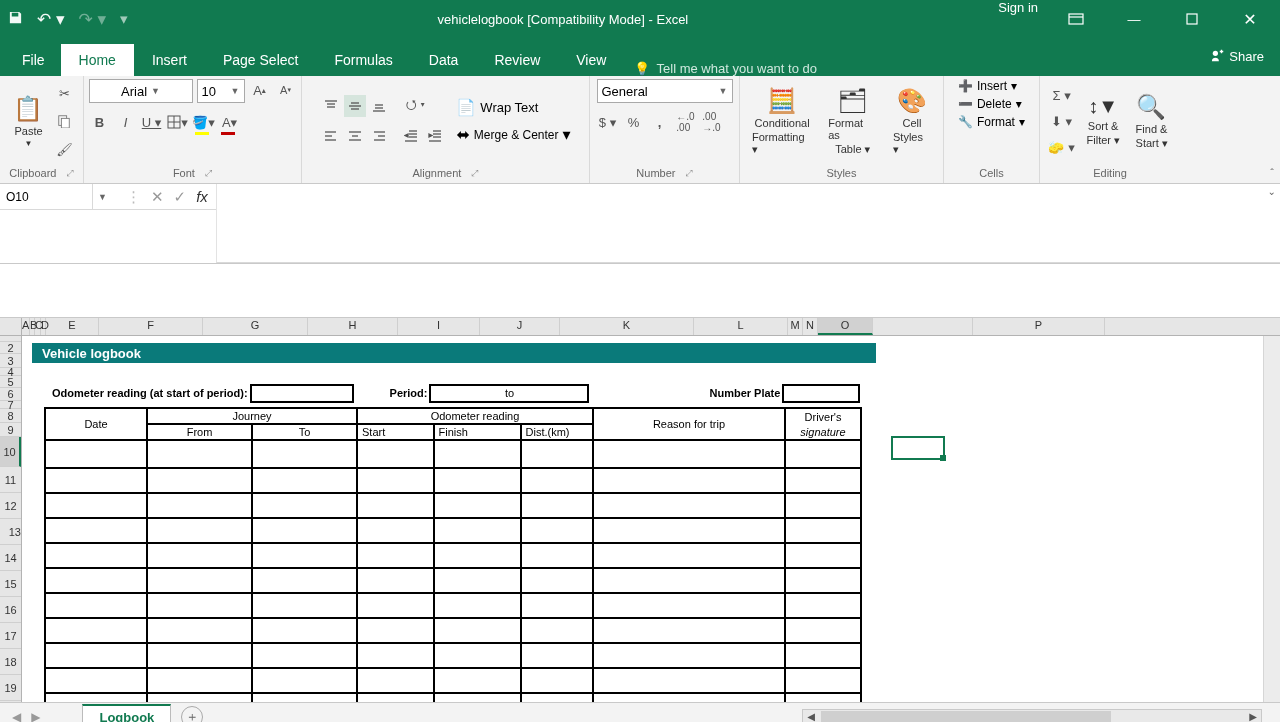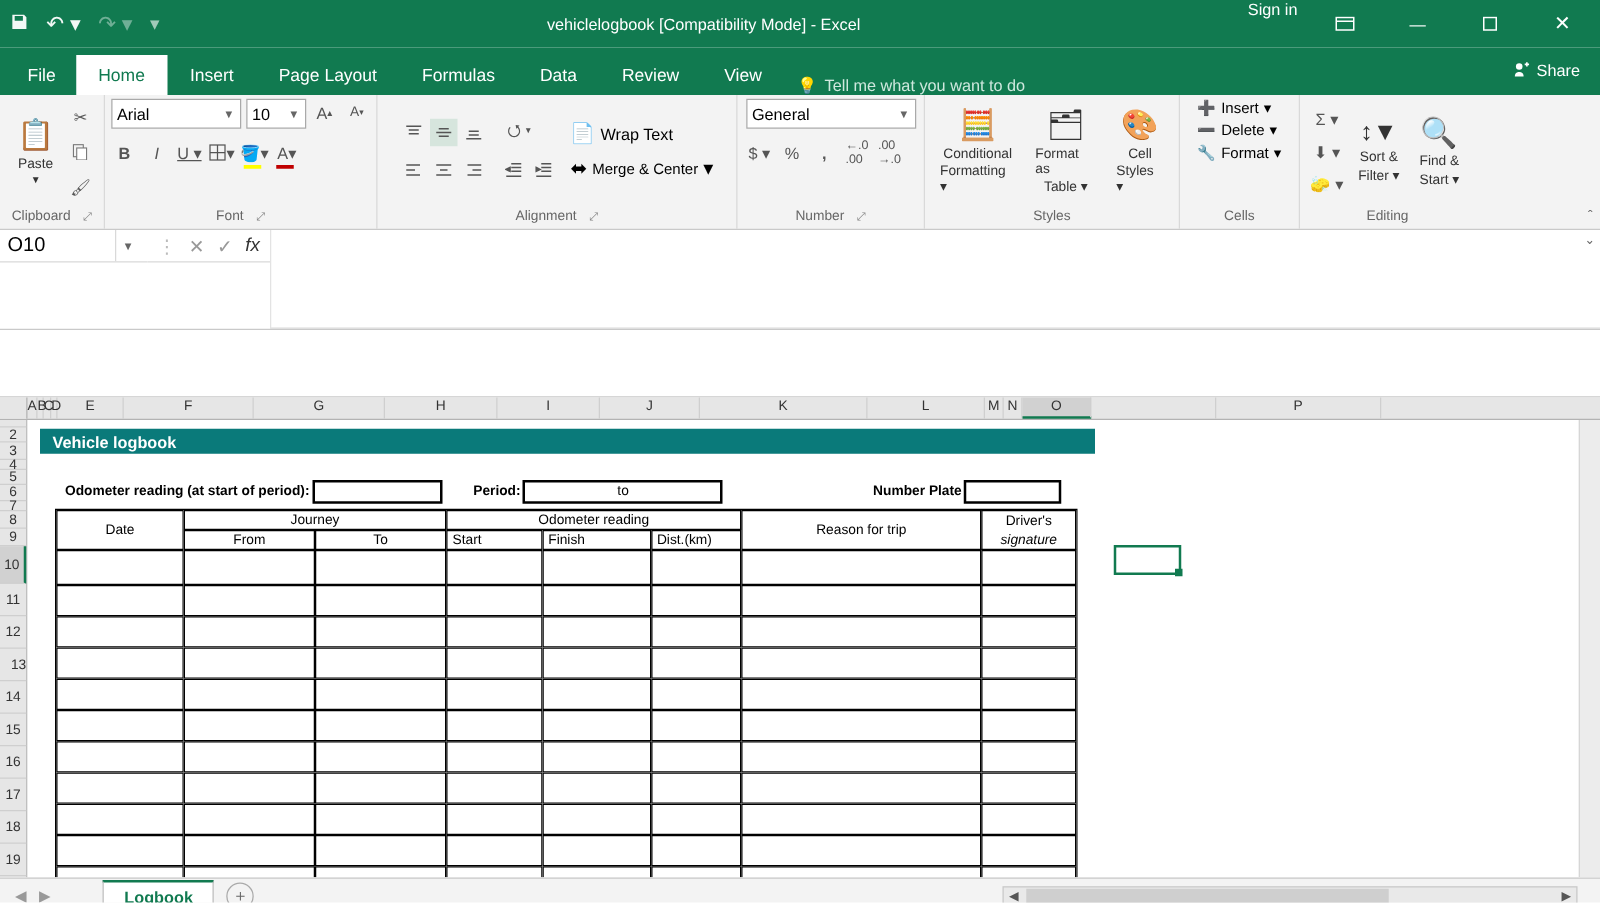--- a/index.html
+++ b/index.html
@@ -35,21 +35,21 @@
 .btn-sm svg { width: 14px; height: 14px; }
 
 .combo { height: 24px; border: 1px solid #a9a9a9; background: #fff; font-size: 13px; padding: 0 4px; display: flex; align-items: center; justify-content: space-between; }
 .combo .arrow { font-size: 9px; color: #666; padding-left: 4px; }
 
 .collapse-caret { position: absolute; right: 6px; bottom: 4px; font-size: 11px; color: #666; }
 
 
 .formula-bar { height: 80px; border-bottom: 1px solid #c9c9c9; display: flex; background: #fff; }
 .namebox { height: 26px; display: flex; align-items: center; border-bottom: 1px solid #d9d9d9; }
-.namebox input { border: none; width: 92px; padding: 0 6px; font-size: 16px; outline: none; }
+.namebox input { border: none; width: 92px; padding: 0 6px; font-size: 12px; outline: none; }
 .namebox .arrow { width: 20px; text-align: center; color: #666; font-size: 9px; border-left: 1px solid #d9d9d9; height: 100%; display: flex; align-items: center; justify-content: center; }
 .fx-controls { display: flex; align-items: center; gap: 10px; padding: 0 8px; height: 26px; border-bottom: 1px solid #d9d9d9; }
 .fx-controls span { color: #999; font-size: 15px; }
 .fx-controls .fx { font-style: italic; color: #333; }
 .formula-content { flex: 1; border-left: 1px solid #e3e3e3; position: relative; }
 .formula-expand { position: absolute; right: 4px; top: 2px; font-size: 10px; color: #666; }
 
 
 .col-headers { height: 18px; background: #e6e6e6; border-bottom: 1px solid #b3b3b3; display: flex; font-size: 11px; color: #333; position: relative; }
 .row-header-corner { width: 22px; border-right: 1px solid #b3b3b3; background: #e6e6e6; }
@@ -112,21 +112,21 @@
         </svg>
       </span>
     <span class="win-btn" style="font-size:16px;">✕</span>
   </div>
 </div>
 
 <div class="ribbon-tabs">
   <div class="tab file">File</div>
   <div class="tab active">Home</div>
   <div class="tab">Insert</div>
-  <div class="tab">Page Layout</div>
+  <div class="tab">Page Select</div>
   <div class="tab">Formulas</div>
   <div class="tab">Data</div>
   <div class="tab">Review</div>
   <div class="tab">View</div>
   <div class="tellme">
     <span>💡</span>
     <span>Tell me what you want to do</span>
   </div>
   <div class="share-btn">
     <span><svg width="14" height="14" viewBox="0 0 16 16" fill="#fff">
@@ -160,21 +160,21 @@
     </div>
     <div class="group-label">
         <span>Clipboard</span>
         <span class="dialog-arrow">⤢</span>
       </div>
   </div>
 
   <div class="group" style="width:218px;">
     <div class="group-content" style="flex-direction:column;align-items:flex-start;gap:8px;">
       <div style="display:flex;gap:4px;">
-        <div class="combo" style="width:104px;">
+        <div class="combo" style="width:104px;justify-content:center;">
             <span>Arial</span>
             <span class="arrow">▼</span>
           </div>
         <div class="combo" style="width:48px;">
             <span>10</span>
             <span class="arrow">▼</span>
           </div>
         <span class="btn-sm">A<sup style="font-size:8px;">▴</sup></span>
         <span class="btn-sm" style="font-size:11px;">A<sup style="font-size:7px;">▾</sup></span>
       </div>
@@ -426,21 +426,21 @@
       <div style="height: 26px; line-height: 26px;">17</div>
       <div style="height: 26px; line-height: 26px;">18</div>
       <div style="height: 26px; line-height: 26px;">19</div>
       <div style="height: 26px; line-height: 26px;">20</div>
     </div>
   <div class="sheet-surface">
     <div class="logbook-title">Vehicle logbook</div>
     <div class="reading-row">
       <span>Odometer reading (at start of period):</span>
       <span class="box" style="width:104px;margin-left:2px;"></span>
-      <span style="margin-left:25px;">Period:</span>
+      <span style="margin-left:36px;">Period:</span>
       <span class="box" style="width:160px;margin-left:2px;text-align:center;padding-top:1px;font-weight:normal;">to</span>
       <span style="margin-left:120px;">Number Plate</span>
       <span class="box" style="width:78px;margin-left:2px;"></span>
     </div>
     <table class="table-log" cellspacing="0">
       <tbody>
           <tr>
         <th rowspan="2" style="width:102px;">Date</th>
         <th colspan="2" style="width:210px;">Journey</th>
         <th colspan="3" style="width:236px;">Odometer reading</th>

